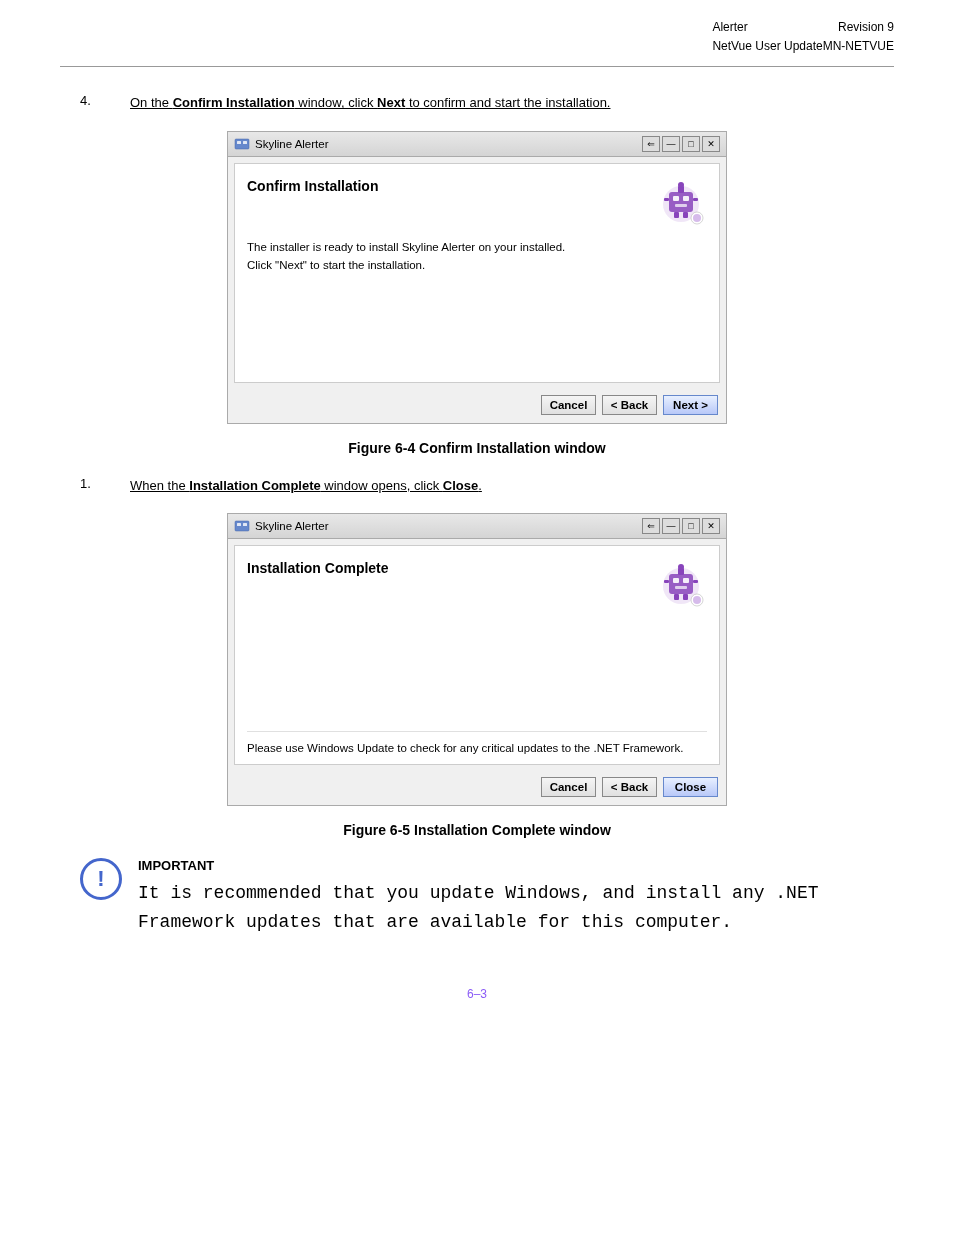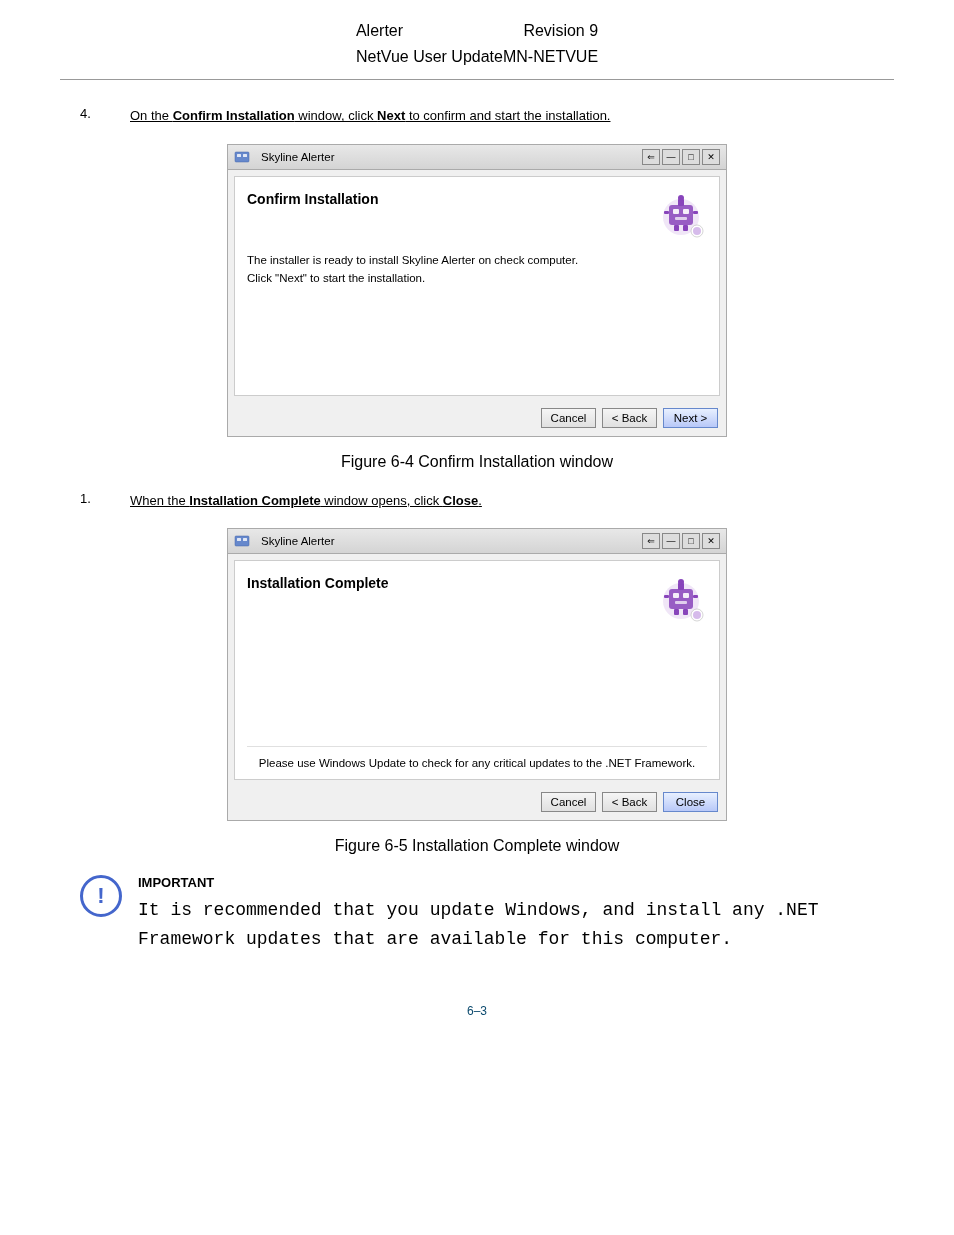--- a/index.html
+++ b/index.html
@@ -9,23 +9,23 @@
       font-size: 13px;
       color: #000;
       width: 954px;
       min-height: 1235px;
       padding: 0;
     }
 
     
     .page-header {
       display: flex;
-      justify-content: center;
+      justify-content: flex-end;
       padding: 18px 60px 10px 60px;
-      font-size: 16px;
+      font-size: 12px;
       line-height: 1.5;
     }
     .page-header-left, .page-header-right {
       line-height: 1.6;
     }
     .page-header-right {
       text-align: right;
     }
 
     
@@ -65,21 +65,21 @@
       background: linear-gradient(to bottom, #e8e8e8, #d4d4d4);
       border-bottom: 1px solid #aaa;
       padding: 4px 6px;
       display: flex;
       align-items: center;
       justify-content: space-between;
     }
     .dialog-titlebar-left {
       display: flex;
       align-items: center;
-      gap: 11px;
+      gap: 5px;
       font-size: 11.5px;
       font-weight: normal;
     }
     .dialog-icon {
       width: 16px;
       height: 16px;
       display: inline-block;
     }
     .dialog-titlebar-controls {
       display: flex;
@@ -121,47 +121,47 @@
     .dialog-content-text {
       font-size: 11.5px;
       line-height: 1.6;
       flex: 1;
     }
     .dialog-bottom-text {
       font-size: 11.5px;
       margin-top: 10px;
       padding-top: 10px;
       border-top: 1px solid #e0e0e0;
-      text-align: center;
     }
     .dialog-footer {
       padding: 6px 8px 8px 8px;
       display: flex;
       justify-content: flex-end;
       gap: 6px;
       background: #f0f0f0;
     }
     .dialog-btn {
       padding: 3px 6px;
       font-size: 11.5px;
       border: 1px solid #888;
       background: linear-gradient(to bottom, #f5f5f5, #e0e0e0);
       cursor: pointer;
       min-width: 55px;
+      font-weight: bold;
     }
     .dialog-btn.primary {
       background: linear-gradient(to bottom, #e8f0ff, #b8c8f8);
       border-color: #6688cc;
     }
 
     
     .figure-caption {
       text-align: center;
-      font-weight: normal;
-      font-size: 16px;
+      font-weight: bold;
+      font-size: 14px;
       margin: 8px 0 20px 0;
     }
 
     
     .important-box {
       display: flex;
       gap: 16px;
       margin: 20px 0 0 0;
       align-items: flex-start;
     }
@@ -191,21 +191,21 @@
       font-size: 18px;
       line-height: 1.6;
       font-family: Liberation Mono, monospace;
     }
 
     
     .page-footer {
       text-align: center;
       padding: 20px;
       font-size: 12px;
-      color: #0c4a6e;
+      color: #8b5cf6;
     }
 
     
     .robot-svg {
       width: 52px;
       height: 52px;
     }
 
     
     hr.header-line {
@@ -274,21 +274,21 @@
               <circle cx="26" cy="11" r="3" fill="#8844bb"></circle>
               <rect x="9" y="24" width="5" height="3" rx="1" fill="#8844bb"></rect>
               <rect x="38" y="24" width="5" height="3" rx="1" fill="#8844bb"></rect>
               <rect x="19" y="38" width="5" height="6" rx="1" fill="#8844bb"></rect>
               <rect x="28" y="38" width="5" height="6" rx="1" fill="#8844bb"></rect>
               <circle cx="42" cy="44" r="6" fill="#fff" stroke="#aaa" stroke-width="0.5"></circle>
               <circle cx="42" cy="44" r="4" fill="#9955cc" opacity="0.4"></circle>
             </svg>
           </div>
           <div class="dialog-content-text">
-            <div>The installer is ready to install Skyline Alerter on check computer.</div>
+            <div>The installer is ready to install Skyline Alerter on your installed.</div>
             <div>Click "Next" to start the installation.</div>
           </div>
         </div>
       </div>
 
       <div class="dialog-footer">
         <button class="dialog-btn">Cancel</button>
         <button class="dialog-btn">&lt; Back</button>
         <button class="dialog-btn primary">Next &gt;</button>
       </div>

